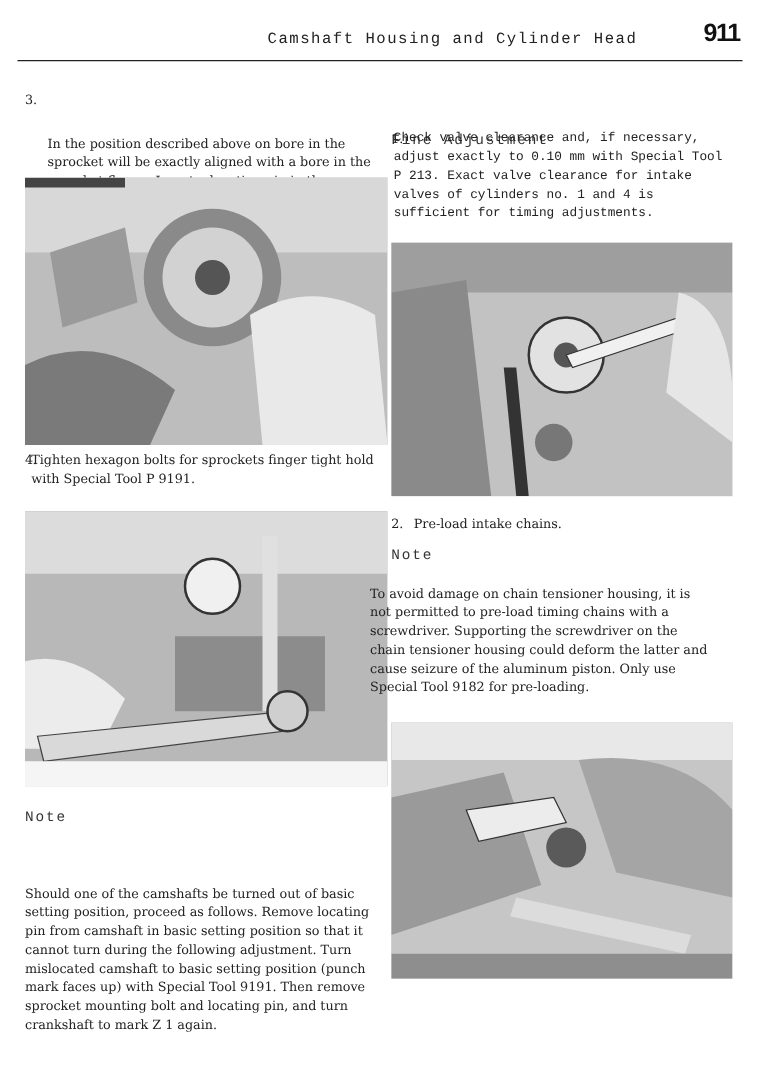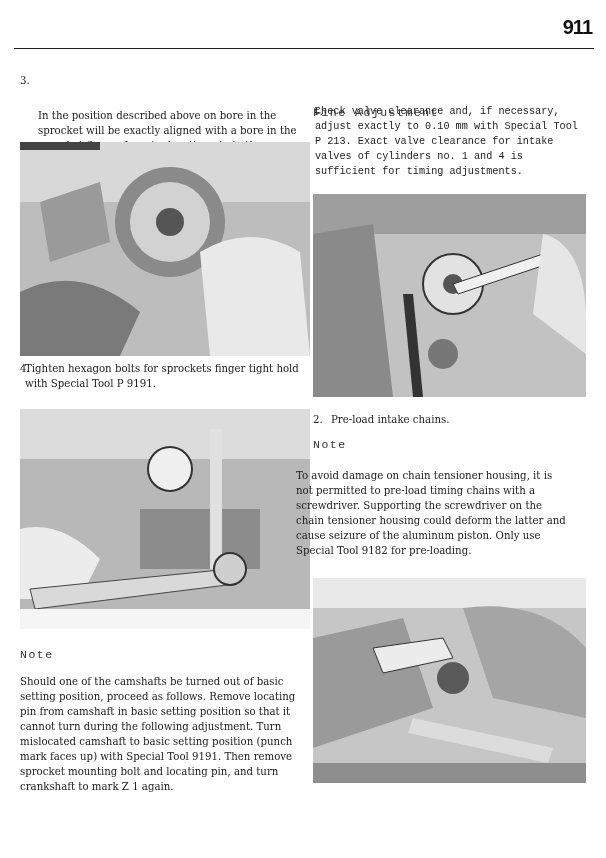--- a/index.html
+++ b/index.html
@@ -11,20 +11,21 @@
   .num { position: absolute; left: 0; top: 0; }
   .body-text { display: block; }
   .heading { position: absolute; font-family: "Liberation Mono", monospace; font-size: 11.5px; letter-spacing: 1.5px; color: #333; }
   .photo { position: absolute; background: #cfcfcf; overflow: hidden; }
   .photo svg { width: 100%; height: 100%; display: block; }
 </style>
 </head>
 <body>
 
 <div class="header">
+  <span class="header-title">Camshaft Housing and Cylinder Head</span>
   <span class="header-model">911</span>
 </div>
 
 <div class="para" style="left:20px; top:73px; width:282px;">
   <span class="num">3.</span>
   <span class="body-text" style="margin-left:18px;margin-top:35px;">In the position described above on bore in the sprocket will be exactly aligned with a bore in the sprocket flange. Insert a locating pin in these exactly aligned bores.</span>
 </div>
 
 <div class="photo" style="left:20px; top:142px; width:290px; height:214px;">
   <svg viewBox="0 0 290 214" preserveAspectRatio="none">
@@ -54,21 +55,21 @@
     <rect x="190" y="20" width="12" height="140" fill="#e0e0e0"></rect>
     <path d="M0 120 Q40 110 80 150 L60 190 L0 190 Z" fill="#ececec"></path>
     <path d="M10 180 L210 160 L215 175 L15 200 Z" fill="#d9d9d9" stroke="#444" stroke-width="1"></path>
     <circle cx="210" cy="160" r="16" fill="#cfcfcf" stroke="#333" stroke-width="2"></circle>
     <rect x="0" y="200" width="290" height="20" fill="#f5f5f5"></rect>
   </svg>
 </div>
 
 <div class="heading" style="left:20px; top:648px;">Note</div>
 
-<div class="para" style="left:20px; top:674px; width:286px;">
+<div class="para" style="left:20px; top:708px; width:286px;">
   <span class="body-text">Should one of the camshafts be turned out of basic setting position, proceed as follows. Remove locating pin from camshaft in basic setting position so that it cannot turn during the following adjustment. Turn mislocated camshaft to basic setting position (punch mark faces up) with Special Tool 9191. Then remove sprocket mounting bolt and locating pin, and turn crankshaft to mark Z 1 again.</span>
 </div>
 
 <div class="heading" style="left:313px; top:77px;margin-top:29px;">Fine Adjustment</div>
 
 <div class="para" style="left:313px; top:104px; width:272px;">
   <span class="num">1.</span>
   <span class="body-text" style="margin-left:2px;font-family:Liberation Mono, monospace;">Check valve clearance and, if necessary, adjust exactly to 0.10 mm with Special Tool P 213. Exact valve clearance for intake valves of cylinders no. 1 and 4 is sufficient for timing adjustments.</span>
 </div>
 

